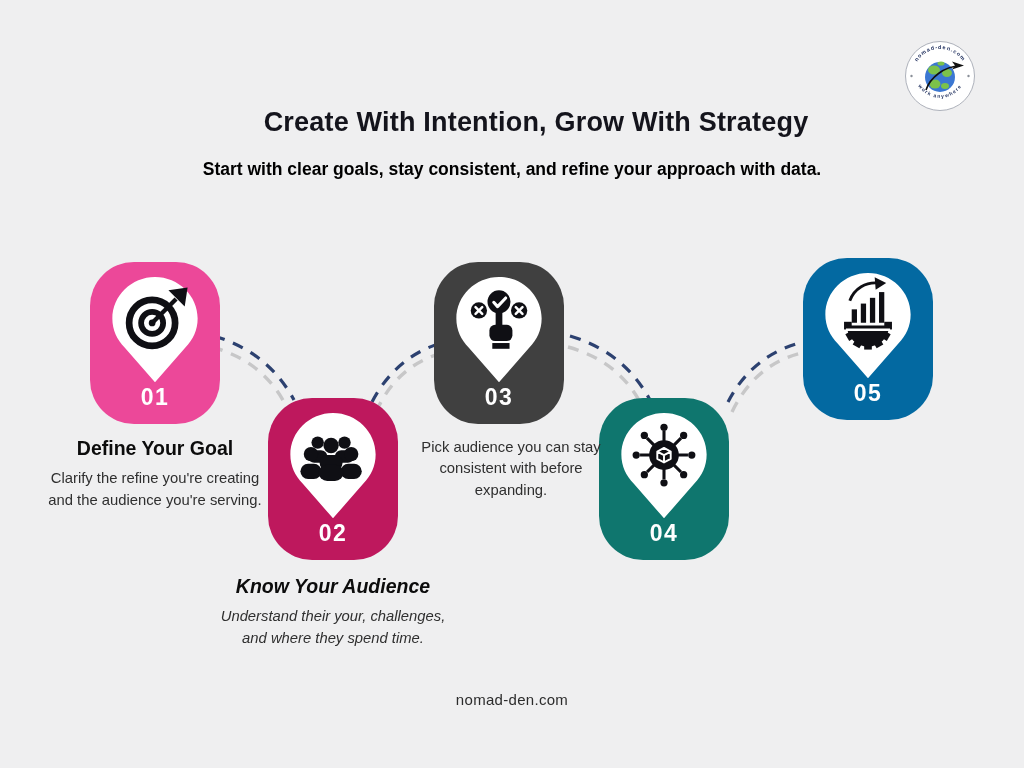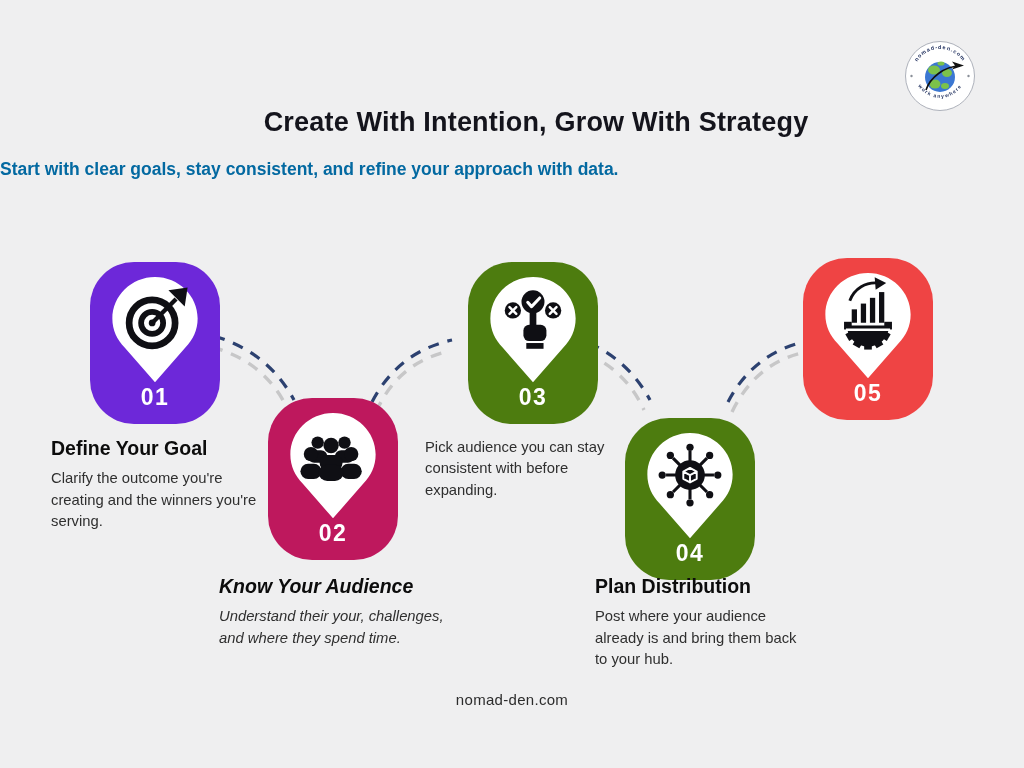--- a/index.html
+++ b/index.html
@@ -1,31 +1,31 @@
 <!DOCTYPE html>
 <html><head>
 <meta charset="utf-8">
 <style>
   html,body{margin:0;padding:0;}
   .canvas{position:relative;width:1024px;height:768px;background:#efeff0;overflow:hidden;
           font-family:"Liberation Sans",sans-serif;}
   
   .title{position:absolute;top:107px;left:0;width:100%;text-align:center;
          font-size:27px;font-weight:800;color:#14141c;letter-spacing:.2px;padding-left:24px;}
-  .subtitle{position:absolute;top:159px;left:0;width:100%;text-align:left;
-            font-size:17.5px;font-weight:600;color:#0369a1;}
+  .subtitle{position:absolute;top:159px;left:0;width:100%;text-align:center;
+            font-size:17.5px;font-weight:600;color:#000000;}
   
   .connectors{position:absolute;left:0;top:0;z-index:1;}
   
   .pin{position:absolute;width:130px;height:162px;border-radius:44px;z-index:2;}
   .pin .marker{display:block;margin:13px auto 0;width:92px;height:auto;}
   .pin .num{position:absolute;bottom:13px;left:0;width:100%;text-align:center;
             color:#ffffff;font-size:23px;font-weight:800;letter-spacing:1.5px;}
   
-  .step-text{position:absolute;z-index:2;margin-left:9px;}
+  .step-text{position:absolute;text-align:center;z-index:2;}
   .step-text h3{margin:0 0 9px;font-size:19.5px;font-weight:800;color:#0c0c0c;line-height:1.15;}
   .step-text p{margin:0;font-size:14.8px;color:#2f2f2f;line-height:1.45;}
   
   .footer{position:absolute;top:691px;left:0;width:100%;text-align:center;
           font-size:15px;color:#2c2c2c;letter-spacing:.3px;}
   
   .logo{position:absolute;left:904px;top:40px;width:72px;height:72px;z-index:2;}
 </style>
 </head>
 <body>
@@ -69,21 +69,21 @@
       <ellipse cx="41" cy="46" rx="4" ry="3" fill="#7cc24a"></ellipse>
       <ellipse cx="37" cy="23.5" rx="3.5" ry="2" fill="#7cc24a"></ellipse>
     </g>
     <path d="M22 50 C26 38 40 26 56 26" fill="none" stroke="#111" stroke-width="1.6"></path>
     <polygon points="48,21.5 60,25.5 48,29.5 51,25.5" fill="#111"></polygon>
   </svg>
 
   <div class="title">Create With Intention, Grow With Strategy</div>
   <div class="subtitle">Start with clear goals, stay consistent, and refine your approach with data.</div>
 
-  <div class="pin" style="left: 90px; top: 262px; background: #6d28d9;">
+  <div class="pin" style="left: 90px; top: 262px; background: #ec4899;">
     <svg class="marker" viewBox="0 0 96 128">
       <path fill="#ffffff" d="M48 2 C23.4 2 3.5 21.5 3.5 45.5 c0 11.8 4.9 22.4 12.8 30.2 L48 112 l31.7-36.3 c7.9-7.8 12.8-18.4 12.8-30.2 C92.5 21.5 72.6 2 48 2 Z"></path>
       <g>
         <circle cx="45" cy="50" r="24" fill="none" stroke="#0f0f14" stroke-width="7"></circle>
         <circle cx="45" cy="50" r="11.5" fill="none" stroke="#0f0f14" stroke-width="6"></circle>
         <circle cx="45" cy="50" r="3.5" fill="#0f0f14"></circle>
         <path d="M45 50 L70 25" stroke="#0f0f14" stroke-width="4.5"></path>
         <polygon points="62,16 82,13 79,33" fill="#0f0f14"></polygon>
       </g>
     </svg>
@@ -103,39 +103,39 @@
         <circle cx="25" cy="45" r="7.5"></circle>
           <rect x="14" y="55" width="22" height="16" rx="8"></rect>
         <circle cx="67" cy="45" r="7.5"></circle>
           <rect x="56" y="55" width="22" height="16" rx="8"></rect>
         <rect x="33" y="56" width="26" height="17" rx="9"></rect>
       </g>
     </svg>
     <div class="num">02</div>
   </div>
 
-  <div class="pin" style="left: 468px; top: 262px; background: #4d7c0f;">
+  <div class="pin" style="left: 434px; top: 262px; background: #404040;">
     <svg class="marker" viewBox="0 0 96 128">
       <path fill="#ffffff" d="M48 2 C23.4 2 3.5 21.5 3.5 45.5 c0 11.8 4.9 22.4 12.8 30.2 L48 112 l31.7-36.3 c7.9-7.8 12.8-18.4 12.8-30.2 C92.5 21.5 72.6 2 48 2 Z"></path>
       <g>
         <circle cx="27" cy="37" r="8.5" fill="#0f0f14"></circle>
         <path d="M23.5 33.5 l7 7 M30.5 33.5 l-7 7" stroke="#fff" stroke-width="2.6" stroke-linecap="round"></path>
         <circle cx="69" cy="37" r="8.5" fill="#0f0f14"></circle>
         <path d="M65.5 33.5 l7 7 M72.5 33.5 l-7 7" stroke="#fff" stroke-width="2.6" stroke-linecap="round"></path>
         <circle cx="48" cy="28" r="12" fill="#0f0f14"></circle>
         <path d="M42.5 28.5 l4 4.5 8.5-9" stroke="#fff" stroke-width="3.2" fill="none" stroke-linecap="round" stroke-linejoin="round"></path>
         <rect x="44.5" y="36" width="7" height="25" rx="3.5" fill="#0f0f14"></rect>
         <rect x="38" y="52" width="24" height="17" rx="6" fill="#0f0f14"></rect>
         <rect x="41" y="71" width="18" height="6" fill="#0f0f14"></rect>
       </g>
     </svg>
     <div class="num">03</div>
   </div>
 
-  <div class="pin" style="left: 625px; top: 398px; background: #4d7c0f; margin-top: 20px;">
+  <div class="pin" style="left: 599px; top: 398px; background: #0f766e;">
     <svg class="marker" viewBox="0 0 96 128">
       <path fill="#ffffff" d="M48 2 C23.4 2 3.5 21.5 3.5 45.5 c0 11.8 4.9 22.4 12.8 30.2 L48 112 l31.7-36.3 c7.9-7.8 12.8-18.4 12.8-30.2 C92.5 21.5 72.6 2 48 2 Z"></path>
       <g>
         <g stroke="#0f0f14" stroke-width="3.2">
           <path d="M48 46 L73 46 M48 46 L65.7 63.7 M48 46 L48 71 M48 46 L30.3 63.7 M48 46 L23 46 M48 46 L30.3 28.3 M48 46 L48 21 M48 46 L65.7 28.3"></path>
         </g>
         <g fill="#0f0f14">
           <circle cx="77" cy="46" r="3.8"></circle>
             <circle cx="68.5" cy="66.5" r="3.8"></circle>
           <circle cx="48" cy="75" r="3.8"></circle>
@@ -145,21 +145,21 @@
           <circle cx="48" cy="17" r="3.8"></circle>
             <circle cx="68.5" cy="25.5" r="3.8"></circle>
           <circle cx="48" cy="46" r="15.5"></circle>
         </g>
         <path d="M48 38.5 l7 3.8 v7.6 l-7 3.8 -7-3.8 v-7.6 Z M41 42.3 l7 3.8 7-3.8 M48 46.1 v7.8" fill="none" stroke="#fff" stroke-width="2" stroke-linejoin="round"></path>
       </g>
     </svg>
     <div class="num">04</div>
   </div>
 
-  <div class="pin" style="left: 803px; top: 258px; background: #ef4444;">
+  <div class="pin" style="left: 803px; top: 258px; background: #0369a1;">
     <svg class="marker" viewBox="0 0 96 128">
       <path fill="#ffffff" d="M48 2 C23.4 2 3.5 21.5 3.5 45.5 c0 11.8 4.9 22.4 12.8 30.2 L48 112 l31.7-36.3 c7.9-7.8 12.8-18.4 12.8-30.2 C92.5 21.5 72.6 2 48 2 Z"></path>
       <g>
         <g fill="#0f0f14">
           <rect x="31" y="40" width="5.5" height="14"></rect>
           <rect x="40.5" y="34" width="5.5" height="20"></rect>
           <rect x="50" y="28" width="5.5" height="26"></rect>
           <rect x="59.5" y="22" width="5.5" height="32"></rect>
         </g>
         <path d="M29 31 C34 18 46 11.5 58 12.5" fill="none" stroke="#0f0f14" stroke-width="3"></path>
@@ -175,33 +175,29 @@
           <path d="M26 57 a22 22 0 0 0 44 0 Z"></path>
         </g>
         <rect x="25" y="60" width="46" height="2.6" fill="#ffffff"></rect>
       </g>
     </svg>
     <div class="num">05</div>
   </div>
 
   <div class="step-text" style="left:42px;top:437px;width:226px;">
     <h3>Define Your Goal</h3>
-    <p>Clarify the outcome you're creating and the winners you're serving.</p>
+    <p>Clarify the refine you're creating and the audience you're serving.</p>
   </div>
 
   <div class="step-text" style="left:210px;top:575px;width:246px;font-style:italic;">
     <h3>Know Your Audience</h3>
     <p>Understand their your, challenges, and where they spend time.</p>
   </div>
 
   <div class="step-text" style="left:416px;top:437px;width:190px;">
     <p>Pick audience you can stay consistent with before expanding.</p>
   </div>
 
-  <div class="step-text" style="left:586px;top:575px;width:208px;">
-    <h3>Plan Distribution</h3>
-    <p>Post where your audience already is and bring them back to your hub.</p>
-  </div>
 
 
   <div class="footer">nomad-den.com</div>
 
 </div>
 
 </body></html>

